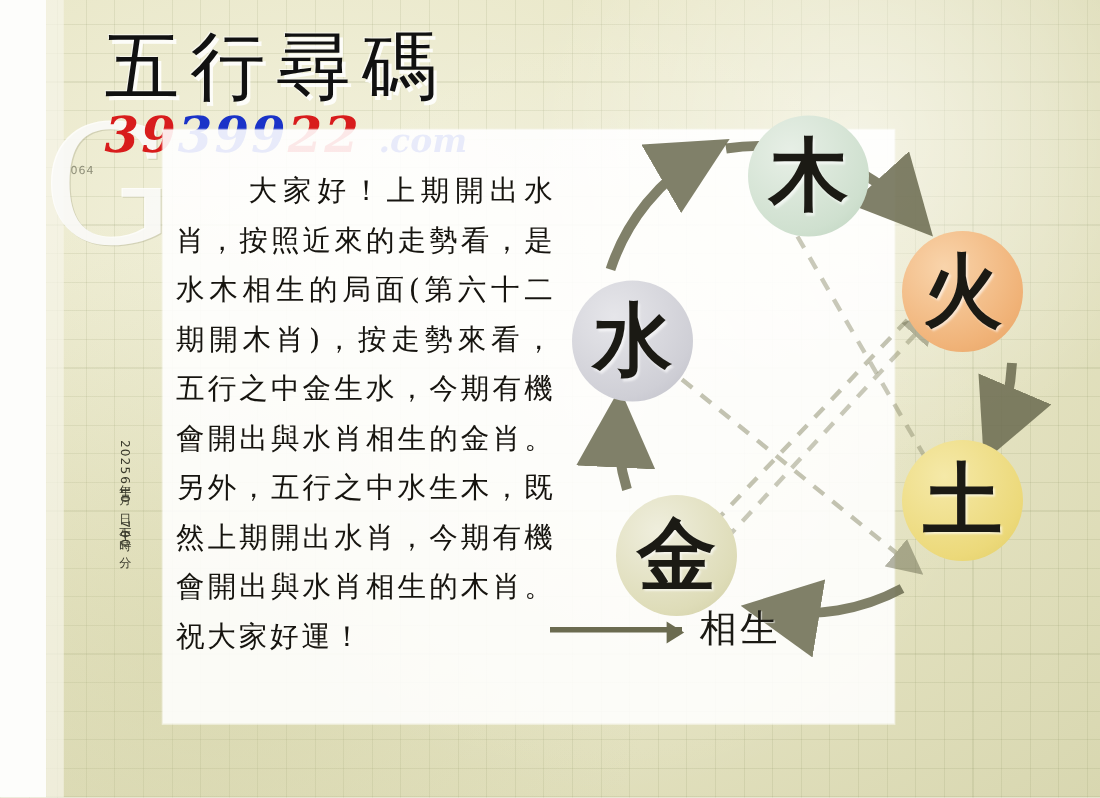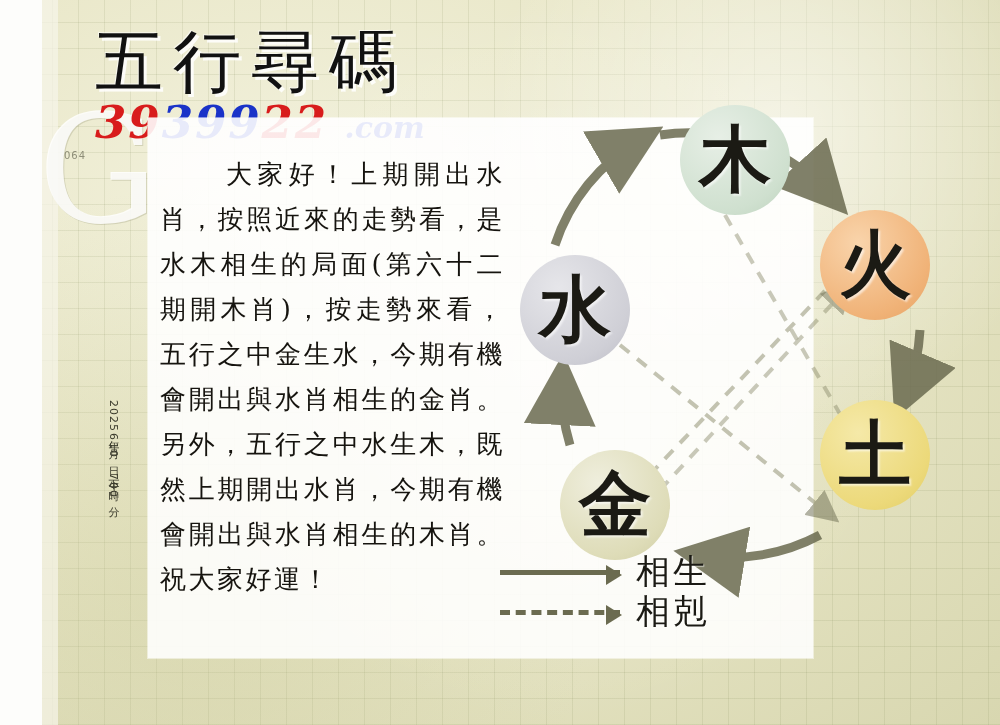--- a/index.html
+++ b/index.html
@@ -268,18 +268,14 @@
     <div class="el el-tu">土</div>
     <div class="el el-jin">金</div>
     <div class="el el-shui">水</div>
   </div>
 
   <div class="legend">
     <div class="legend-row">
       <div class="legend-line"></div>
       <div class="legend-label">相生</div>
     </div>
-    <div class="legend-row">
-      <div class="legend-line dashed"></div>
-      <div class="legend-label">相剋</div>
-    </div>
   </div>
 </div>
 
 </body></html>

